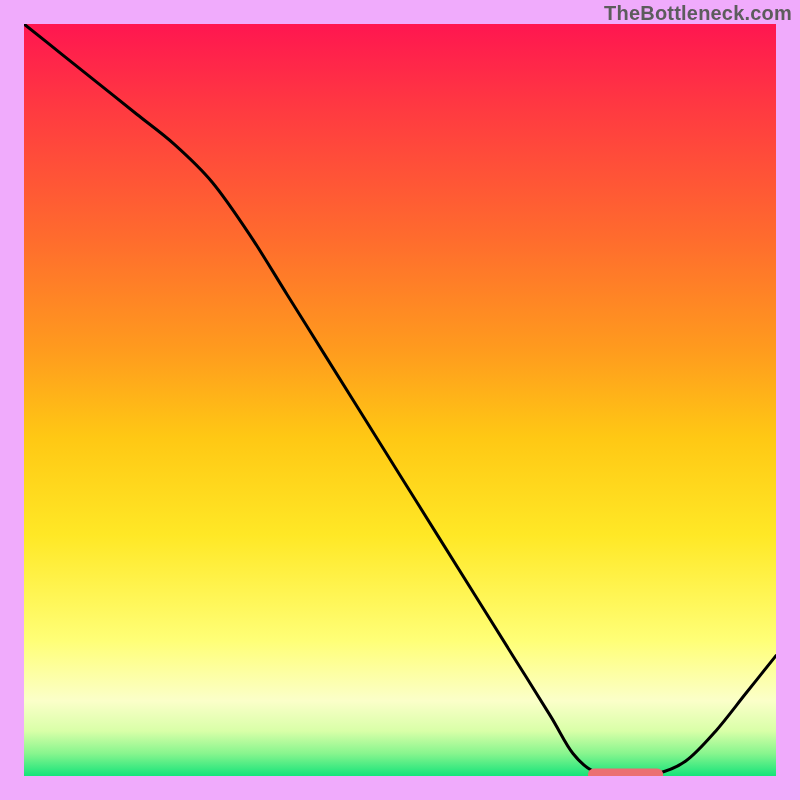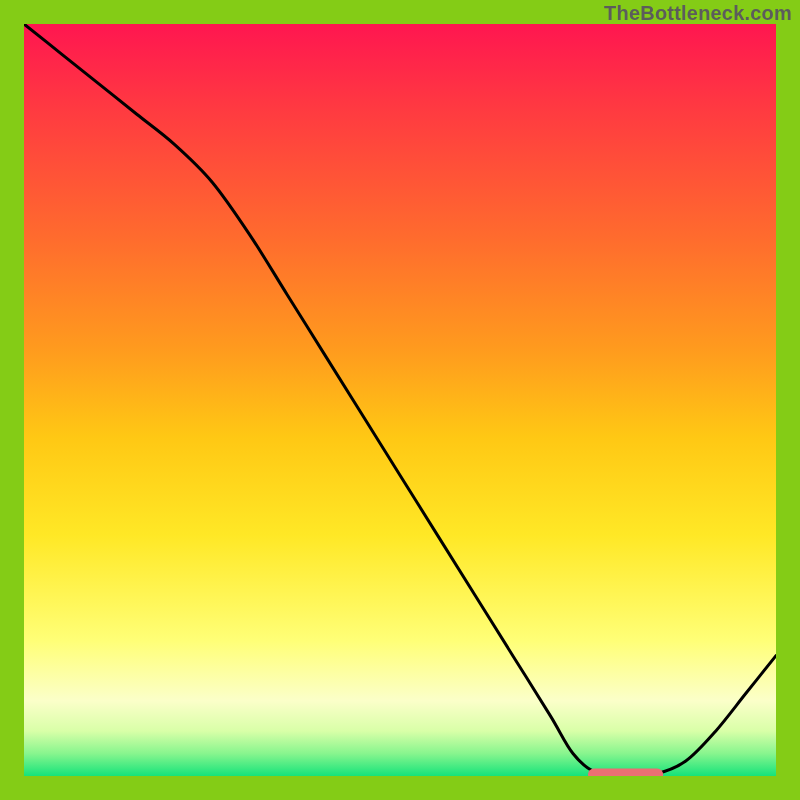--- a/index.html
+++ b/index.html
@@ -7,21 +7,21 @@
     padding: 0;
     width: 800px;
     height: 800px;
     background: #fff;
     overflow: hidden;
   }
   .chart-outer {
     position: relative;
     width: 800px;
     height: 800px;
-    background: #84cc16;
+    background: #f0abfc;
   }
   .chart-inner {
     position: absolute;
     left: 24px;
     top: 24px;
     width: 752px;
     height: 752px;
   }
   .gradient-bg {
     position: absolute;

